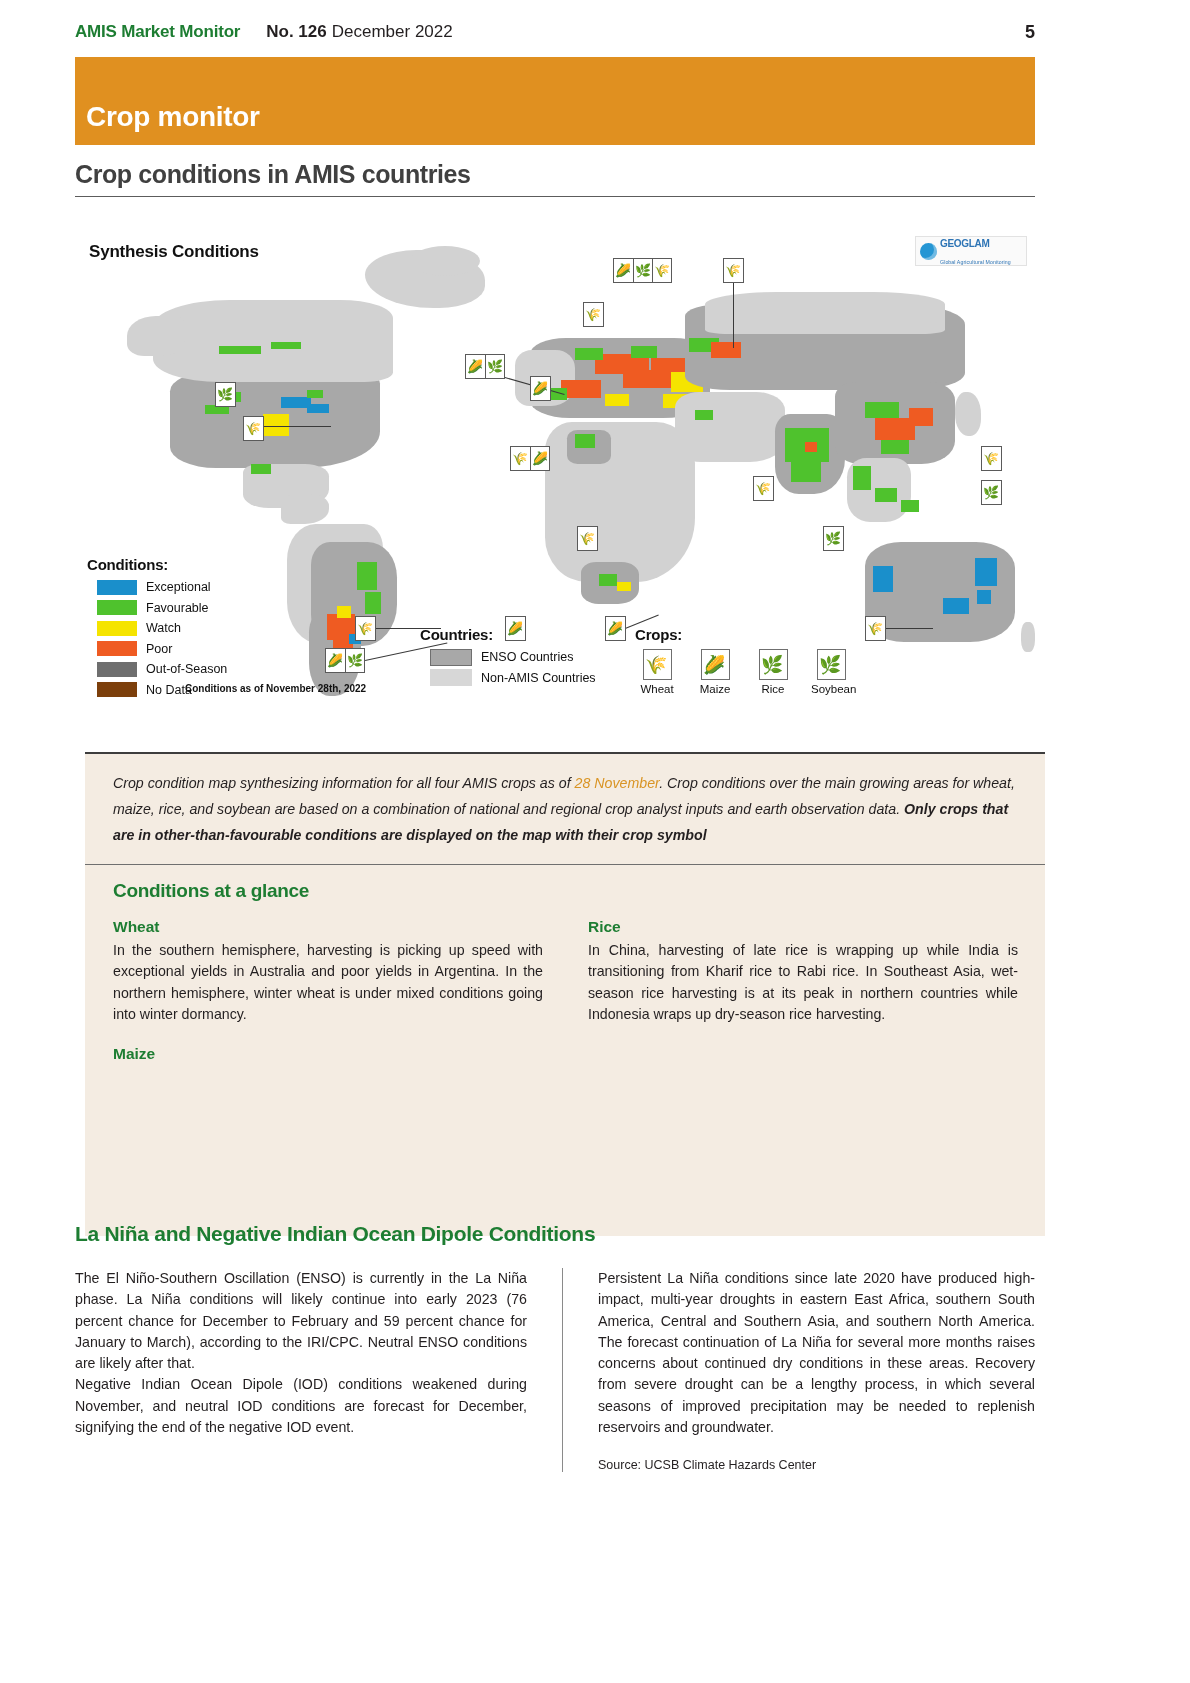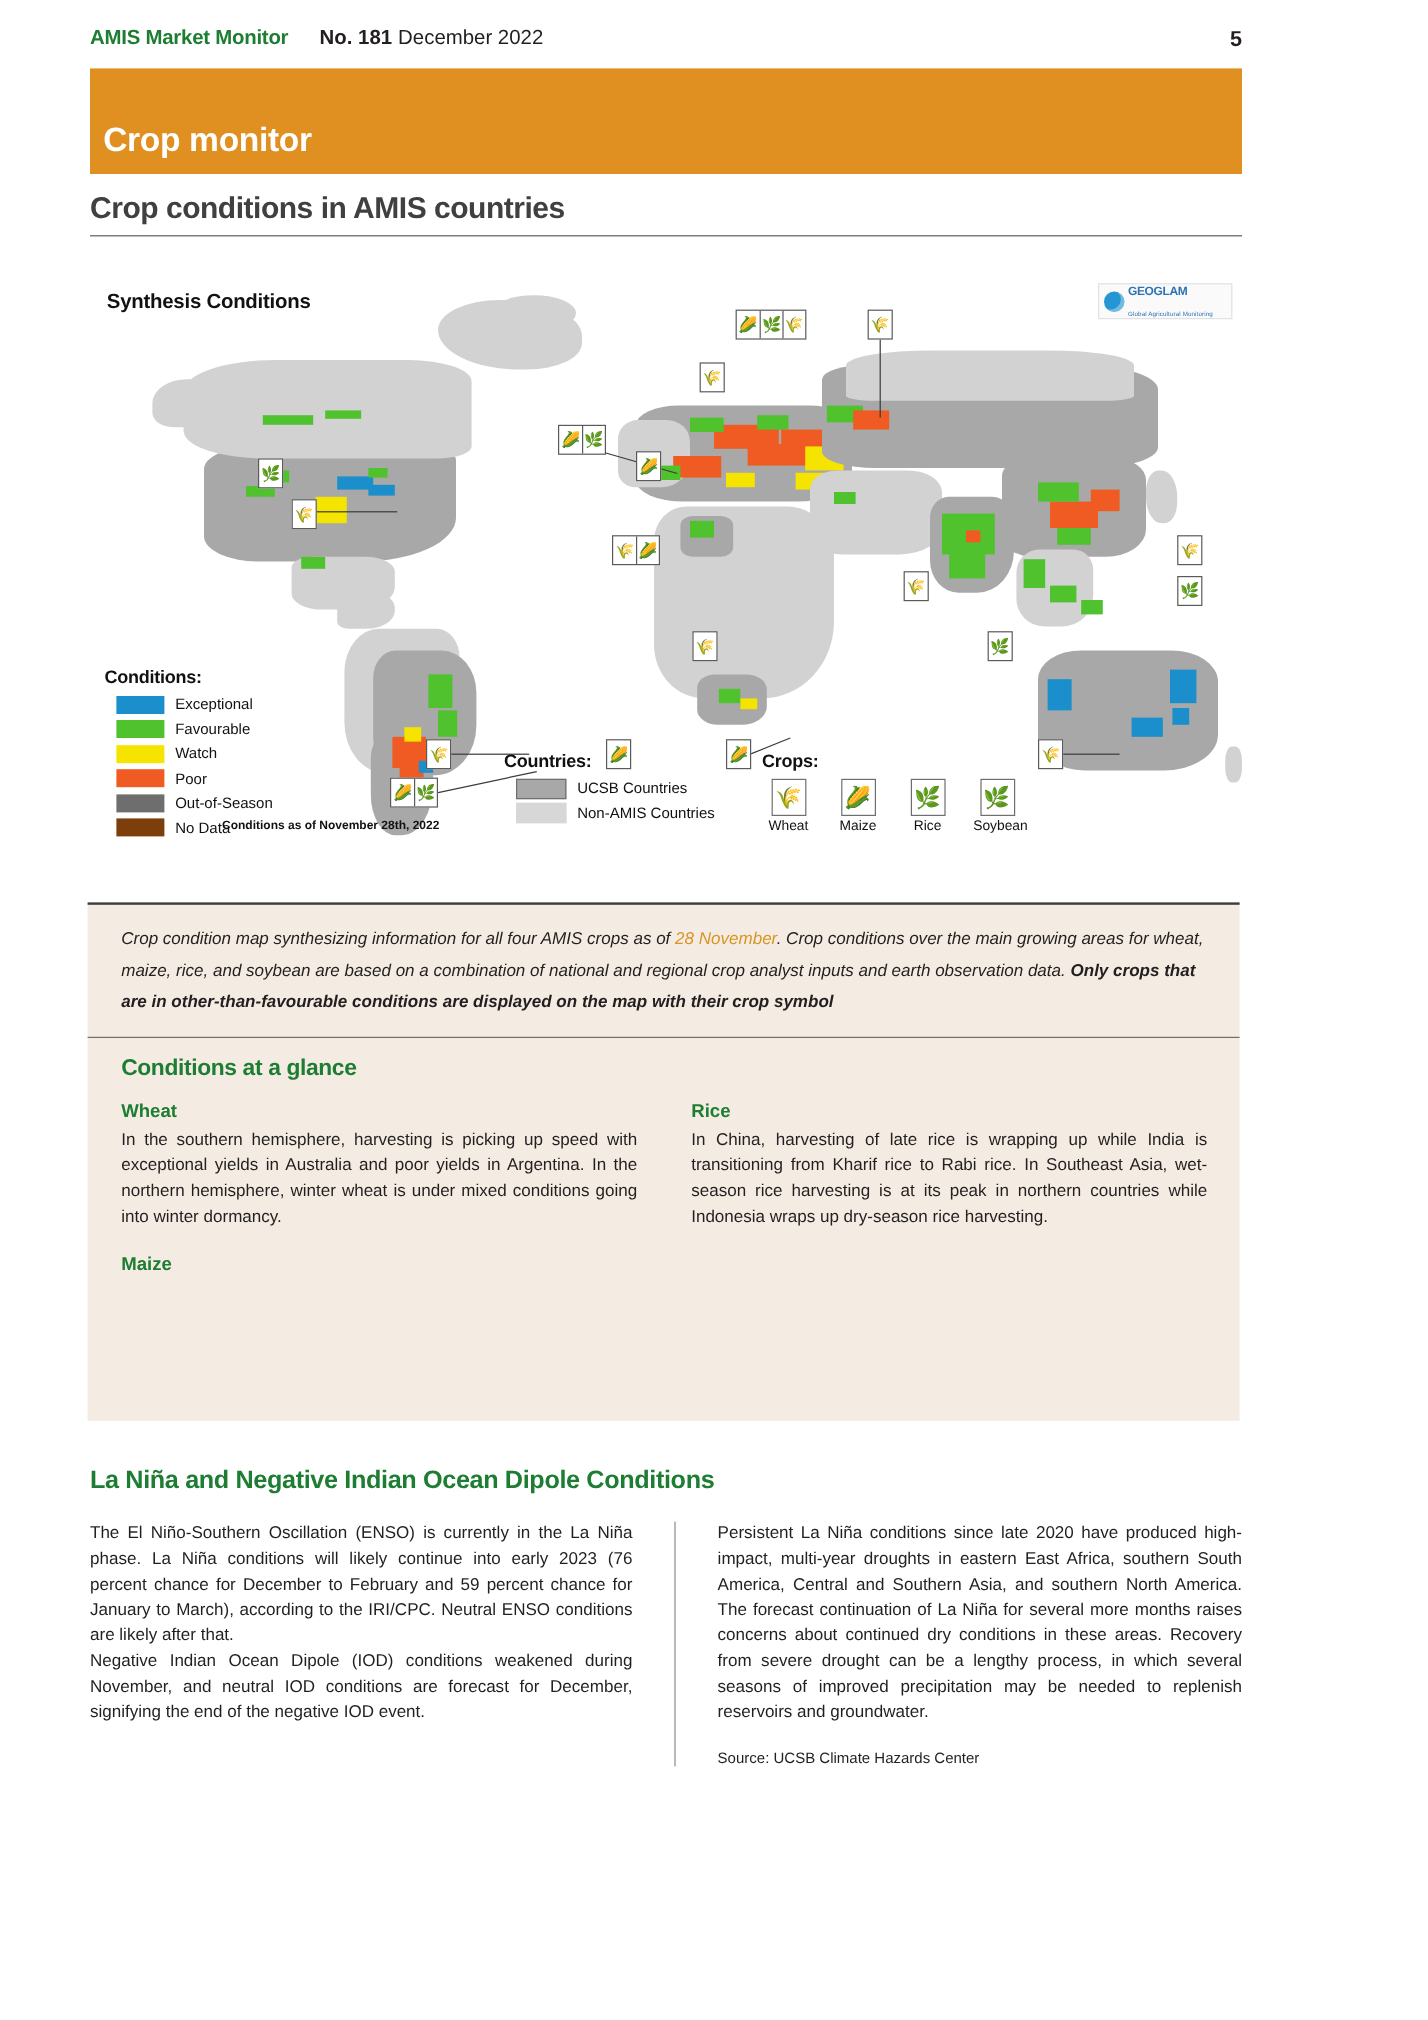--- a/index.html
+++ b/index.html
@@ -134,21 +134,21 @@
   .crop-item { text-align: center; width: 40px; }
   .crop-box {
     width: 29px; height: 31px; border: 1px solid #6f6f6f; background: #fff;
     margin: 0 auto; display: flex; align-items: center; justify-content: center;
     font-size: 18px; line-height: 1;
   }
   .crop-name { font-size: 11.5px; margin-top: 3px; color: #111; }
 
   
   .panel {
-    position: absolute; left: 73px; top: 752px; width: 960px; height: 432px;
+    position: absolute; left: 85px; top: 752px; width: 960px; height: 484px;
     background: #f4ece2;
   }
   .panel-top-rule { position:absolute; left:0; top:0; width:100%; height:2px; background:#3d3d3d; }
   .caption {
     position: absolute; left: 28px; top: 19px; width: 905px;
     font-style: italic; font-size: 14.2px; line-height: 1.82;
     color: #231f20;
   }
   .caption .hl { color: #d99424; font-style: italic; }
   .caption .strong { font-weight: bold; font-style: italic; }
@@ -190,21 +190,21 @@
   .nina-cols p + p { margin-top: 0; }
   .nina-source {
     margin-top: 20px; font-size: 12.5px; color: #231f20; text-align: left;
   }
 </style>
 </head>
 <body>
 
 <div class="page-header">
   <span class="ph-brand">AMIS Market Monitor</span>
-  <span class="ph-issue">No. 181</span>
+  <span class="ph-issue">No. 126</span>
   <span class="ph-date">December 2022</span>
   <span class="ph-pageno">5</span>
 </div>
 
 <div class="banner"></div>
 <div class="banner-title">Crop monitor</div>
 
 <div class="section-title">Crop conditions in AMIS countries</div>
 <div class="title-rule"></div>
 
@@ -401,21 +401,21 @@
       <span class="lb">No Data</span>
     </div>
   </div>
 
   <div class="map-date">Conditions as of November 28th, 2022</div>
 
   <div class="legend-countries">
     <div class="legend-title">Countries:</div>
     <div class="legend-row">
       <span class="sw lc-amis"></span>
-      <span class="lb">UCSB Countries</span>
+      <span class="lb">ENSO Countries</span>
     </div>
     <div class="legend-row">
       <span class="sw lc-non"></span>
       <span class="lb">Non-AMIS Countries</span>
     </div>
   </div>
 
   <div class="legend-crops">
     <div class="legend-title">Crops:</div>
     <div class="crop-items">

